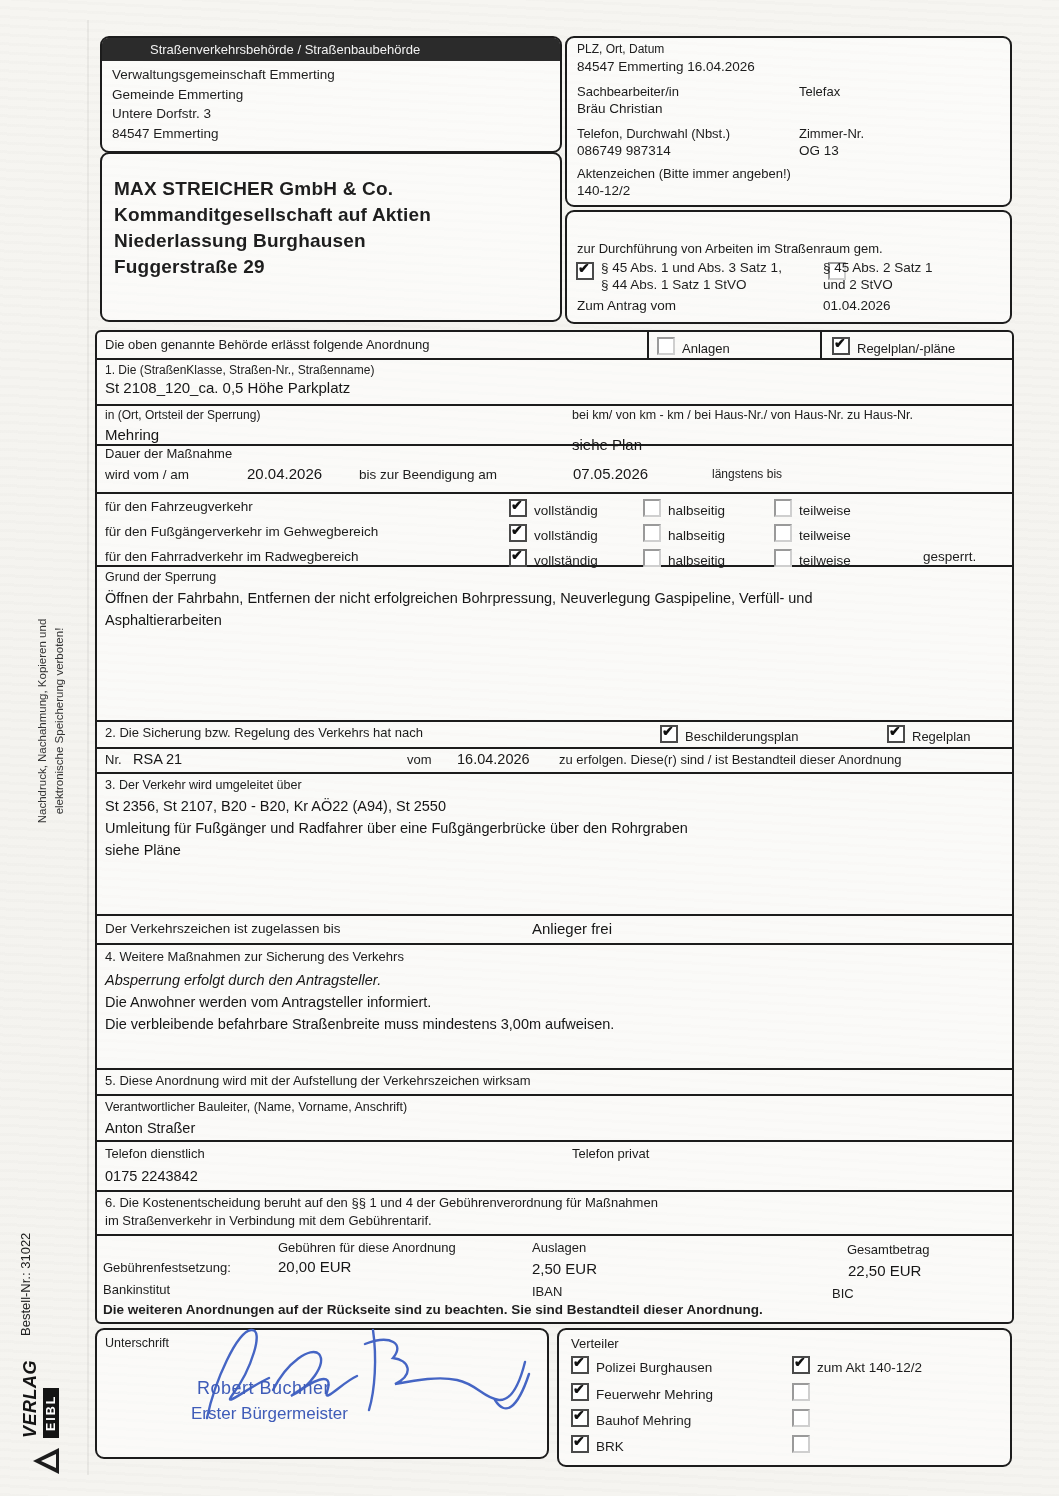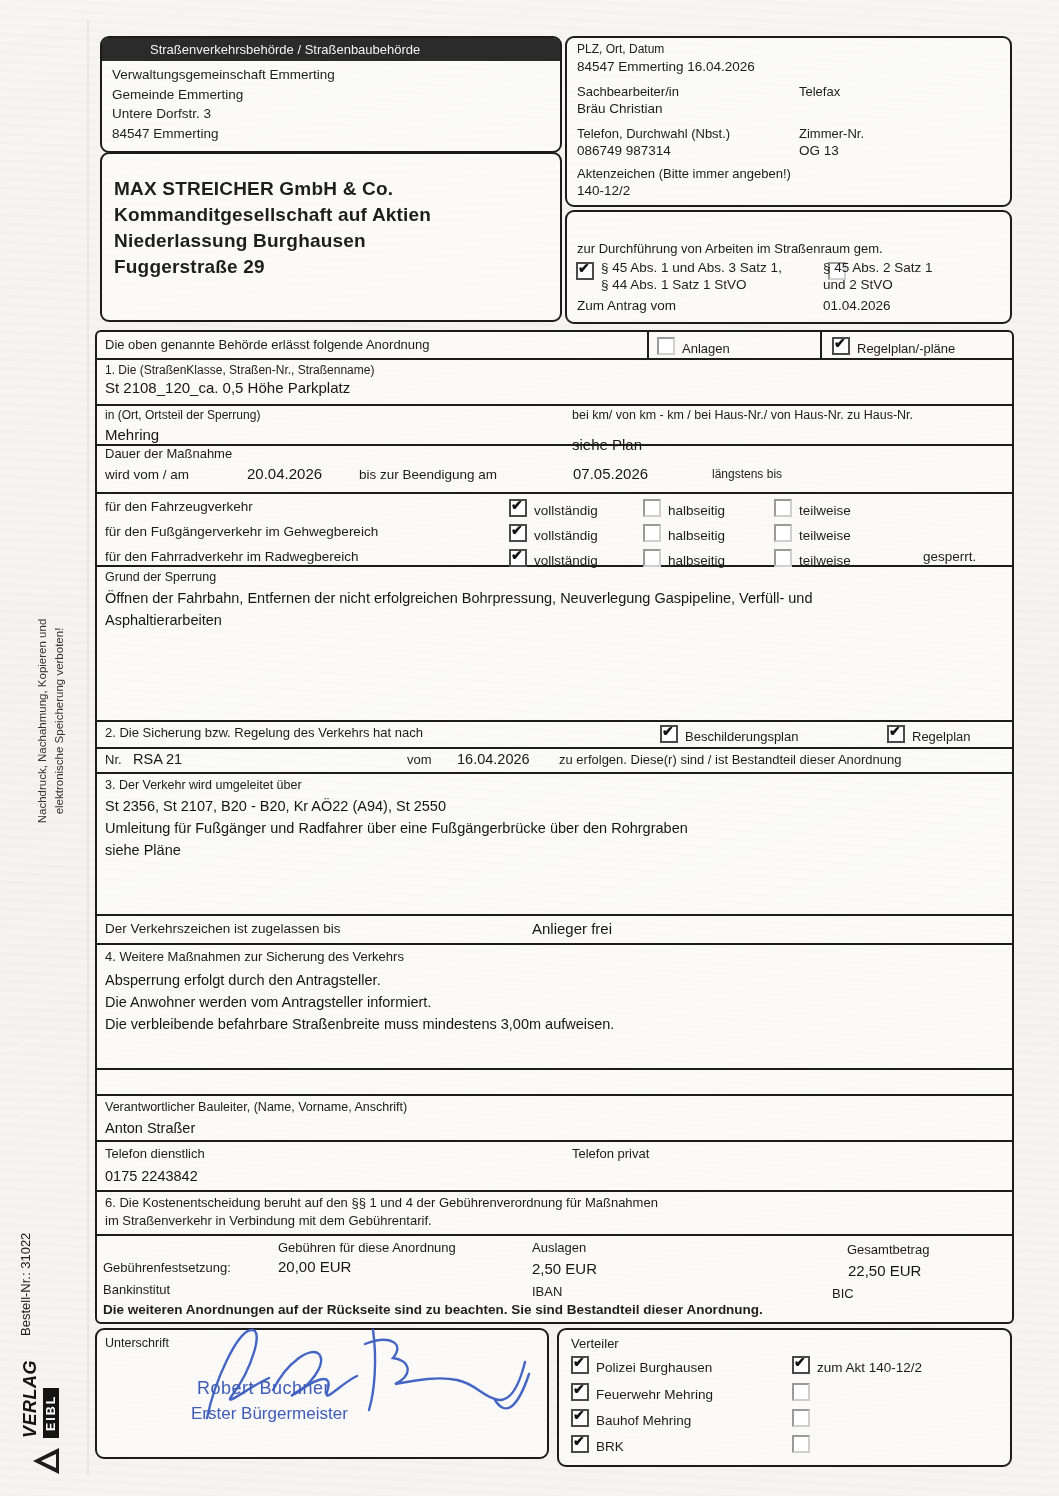--- a/index.html
+++ b/index.html
@@ -183,24 +183,25 @@
 
     <div class="abs lbl" style="left:8px;top:446px;font-size:12.5px;">3. Der Verkehr wird umgeleitet über</div>
     <div class="abs val2" style="left:8px;top:466px;">St 2356, St 2107, B20 - B20, Kr AÖ22 (A94), St 2550</div>
     <div class="abs val2" style="left:8px;top:488px;">Umleitung für Fußgänger und Radfahrer über eine Fußgängerbrücke über den Rohrgraben</div>
     <div class="abs val2" style="left:8px;top:510px;">siehe Pläne</div>
 
     <div class="abs lbl2" style="left:8px;top:589px;font-size:13.5px;">Der Verkehrszeichen ist zugelassen bis</div>
     <div class="abs val" style="left:435px;top:588px;">Anlieger frei</div>
 
     <div class="abs lbl2" style="left:8px;top:617px;">4. Weitere Maßnahmen zur Sicherung des Verkehrs</div>
-    <div class="abs val2" style="left:8px;top:640px;">Absperrung erfolgt durch den Antragsteller.</div>
+    <div class="abs val2" style="left:8px;top:640px;font-style:italic;">Absperrung erfolgt durch den Antragsteller.</div>
     <div class="abs val2" style="left:8px;top:662px;">Die Anwohner werden vom Antragsteller informiert.</div>
     <div class="abs val2" style="left:8px;top:684px;">Die verbleibende befahrbare Straßenbreite muss mindestens 3,00m aufweisen.</div>
 
+    <div class="abs lbl2" style="left:8px;top:741px;">5. Diese Anordnung wird mit der Aufstellung der Verkehrszeichen wirksam</div>
 
     <div class="abs lbl" style="left:8px;top:768px;font-size:12.5px;">Verantwortlicher Bauleiter, (Name, Vorname, Anschrift)</div>
     <div class="abs val2" style="left:8px;top:788px;">Anton Straßer</div>
 
     <div class="abs lbl2" style="left:8px;top:814px;">Telefon dienstlich</div>
     <div class="abs val2" style="left:8px;top:836px;">0175 2243842</div>
     <div class="abs lbl2" style="left:475px;top:814px;">Telefon privat</div>
 
     <div class="abs lbl2" style="left:8px;top:863px;">6. Die Kostenentscheidung beruht auf den §§ 1 und 4 der Gebührenverordnung für Maßnahmen</div>
     <div class="abs lbl2" style="left:8px;top:881px;">im Straßenverkehr in Verbindung mit dem Gebührentarif.</div>

